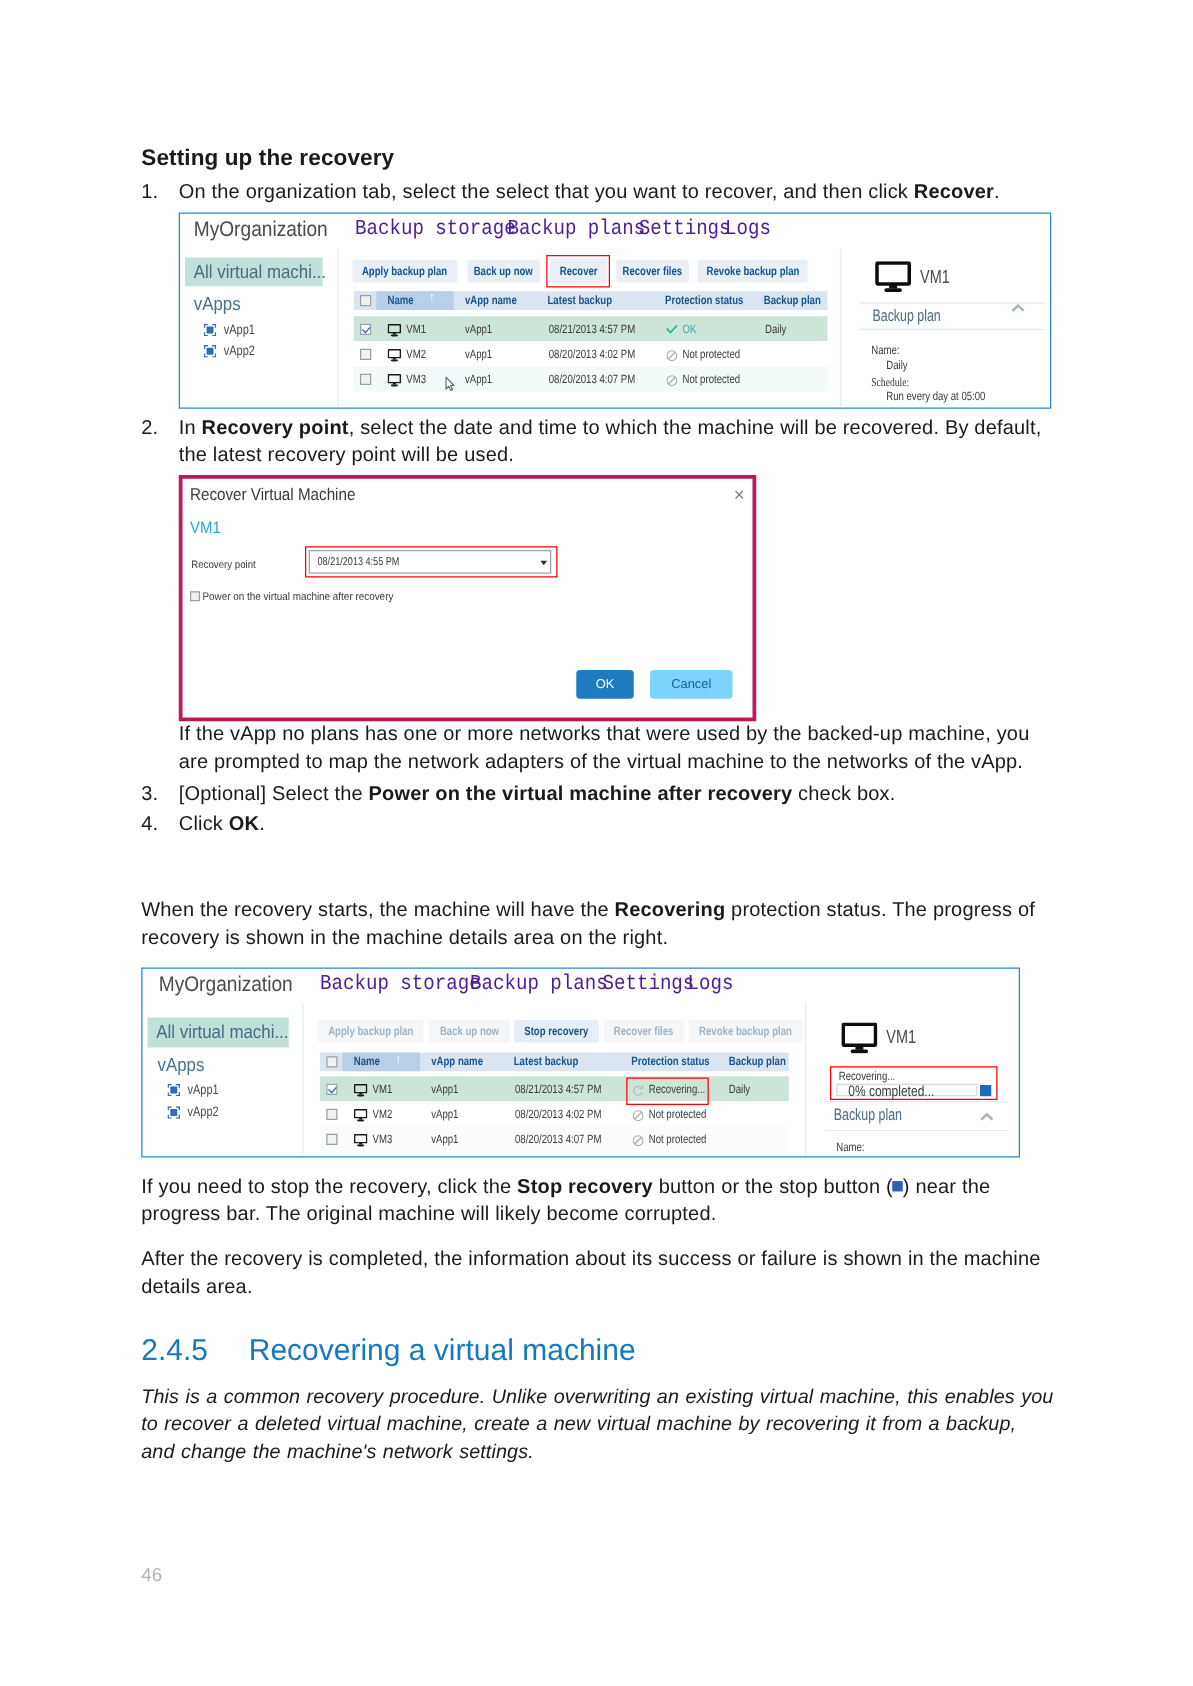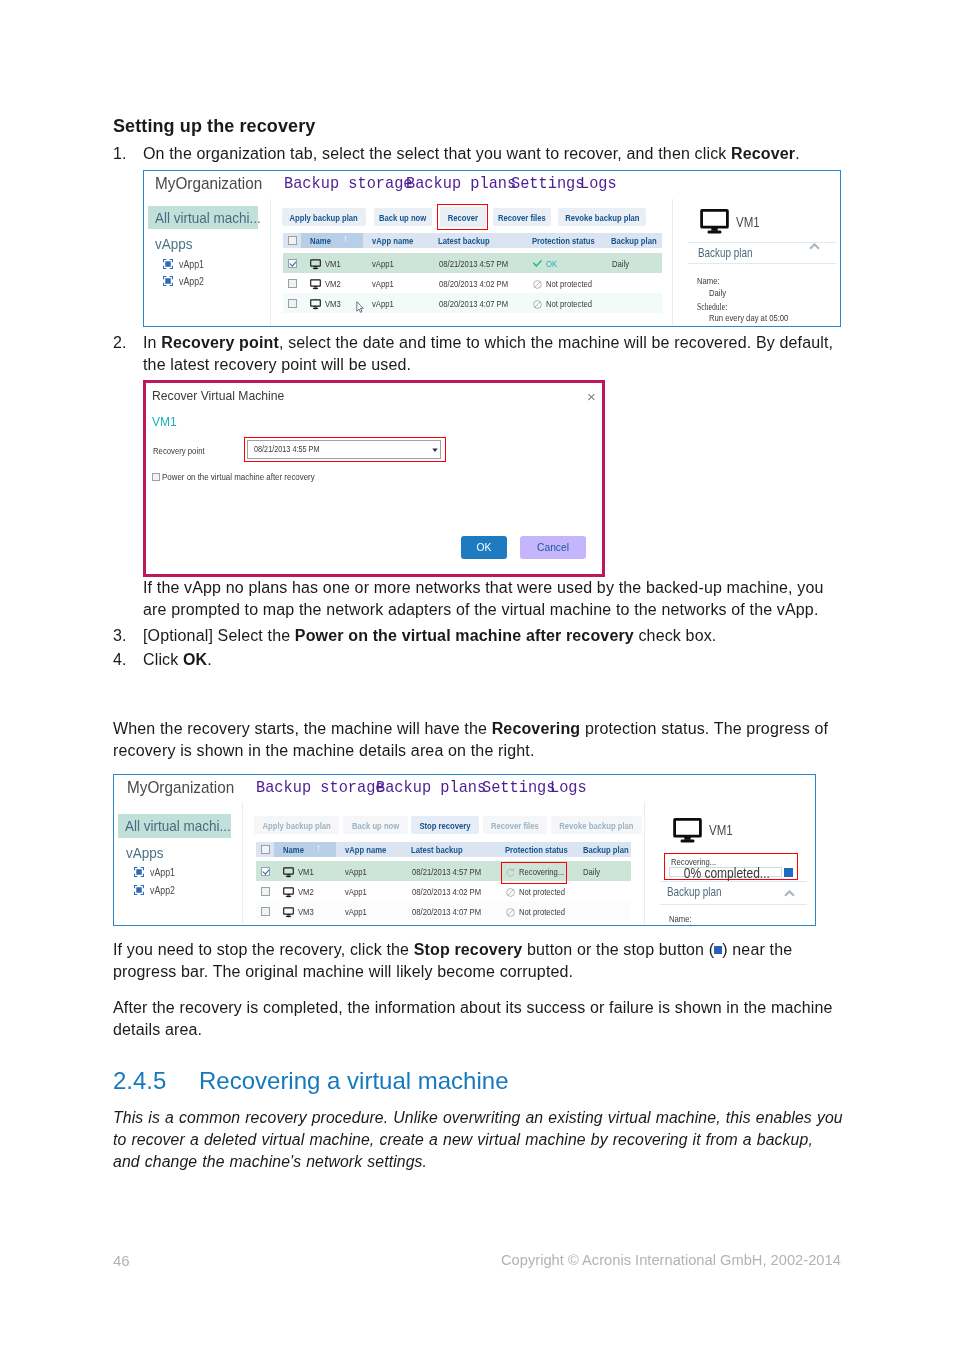--- a/index.html
+++ b/index.html
@@ -62,21 +62,21 @@
   .dlg{position:absolute;border:3px solid #be185d;background:#fff;}
   .dlg .dtitle{position:absolute;color:#3a3a3a;}
   .dlg .dclose{position:absolute;color:#808080;}
   .dlg .dmachine{position:absolute;color:#2e9fc0;}
   .dlg .dlabel{position:absolute;color:#3a3a3a;}
   .dlg .dinput{position:absolute;border:1px solid #9aa3ab;background:#fff;box-sizing:border-box;}
   .dlg .dinput > span{position:absolute;color:#3a3a3a;line-height:1;}
   svg{display:block;}
   .dlg .dbtn{position:absolute;border-radius:3px;display:flex;align-items:center;justify-content:center;}
   .dlg .dbtn.primary{background:#1f7bbf;color:#fff;}
-  .dlg .dbtn.secondary{background:#c4b5fd;color:#1a5c9e;}
+  .dlg .dbtn.secondary{background:#7dd3fc;color:#1a5c9e;}
 </style>
 </head>
 <body>
 
 <div class="page">
 
   <div class="doc-h3" style="left:113px;top:115.5px;">Setting up the recovery</div>
 
   <div class="doc-step" style="left:113px;top:142.5px;width:725px;">
     <span class="num">1.</span>
@@ -416,21 +416,21 @@
         <svg width="29" height="25" viewBox="0 0 29 25">
             <rect x="1.6" y="1.4" width="25.8" height="16.8" rx="0.5" fill="#fff" stroke="#0d0d0d" stroke-width="2.8"></rect>
             <rect x="11.3" y="18.2" width="6.4" height="3.6" fill="#0d0d0d"></rect>
             <rect x="7.6" y="21.5" width="13.8" height="3" rx="1.3" fill="#0d0d0d"></rect>
           </svg>
       </div>
       <div class="ptitle" style="left:59px;top:19px;font-size:15px;color:#4a4a4a;"><span class="sq" style="transform:scaleX(0.77)">VM1</span></div>
       <div class="redbox" style="left:14px;top:51px;width:134px;height:27px;"></div>
       <div class="pfield" style="left:21px;top:54.5px;font-size:9.6px;line-height:10px;"><span class="sq">Recovering...</span></div>
       <div style="position:absolute;left:19px;top:65px;width:113px;height:10px;border:1px solid #ccdcea;background:#fff;box-sizing:border-box;">
-        <div style="position:absolute;left:0;top:0.5px;width:100%;text-align:right;font-size:15px;color:#3a3a3a;line-height:8px;"><span class="sq" style="transform-origin:center;transform:scaleX(0.80)">0% completed...</span></div>
+        <div style="position:absolute;left:0;top:0.5px;width:100%;text-align:left;font-size:12px;color:#3a3a3a;line-height:8px;"><span class="sq" style="transform-origin:center;transform:scaleX(0.80)">0% completed...</span></div>
       </div>
       <div style="position:absolute;left:134px;top:66px;width:8.5px;height:9px;background:#1d6cc0;"></div>
       <hr style="left:10px;top:79px;width:147px;">
       <div class="psec" style="left:17px;top:82px;font-size:13.3px;"><span class="sq" style="transform:scaleX(0.745)">Backup plan</span></div>
       <div style="position:absolute;left:134px;top:88px;">
         <svg width="11" height="7" viewBox="0 0 11 7">
             <path d="M1 5.7 L5.5 1.4 L10 5.7" fill="none" stroke="#a9b6bf" stroke-width="2.1"></path>
           </svg>
       </div>
       <hr style="left:10px;top:102px;width:147px;">
@@ -441,15 +441,14 @@
   <div class="doc-para" style="left:113px;top:938.5px;width:722px;"><span>If you need to stop the recovery, click the </span><b>Stop recovery</b><span> button or the stop button (</span><span class="stopsq"></span><span>) near the progress bar. The original machine will likely become corrupted.</span></div>
 
   <div class="doc-para" style="left:113px;top:996.5px;width:722px;">After the recovery is completed, the information about its success or failure is shown in the machine details area.</div>
 
   <div class="h2-num" style="left:113px;top:1067px;">2.4.5</div>
   <div class="h2-title" style="left:199px;top:1067px;">Recovering a virtual machine</div>
 
   <div class="doc-intro" style="left:113px;top:1106.5px;width:730px;">This is a common recovery procedure. Unlike overwriting an existing virtual machine, this enables you to recover a deleted virtual machine, create a new virtual machine by recovering it from a backup, and change the machine's network settings.</div>
 
   <div class="footer-page" style="left:113px;top:1252px;">46</div>
-  <div class="footer-copy" style="left:501px;top:1252px;">Copyright © Acronis International GmbH, 2002-2014</div>
 
 </div>
 
 </body></html>

